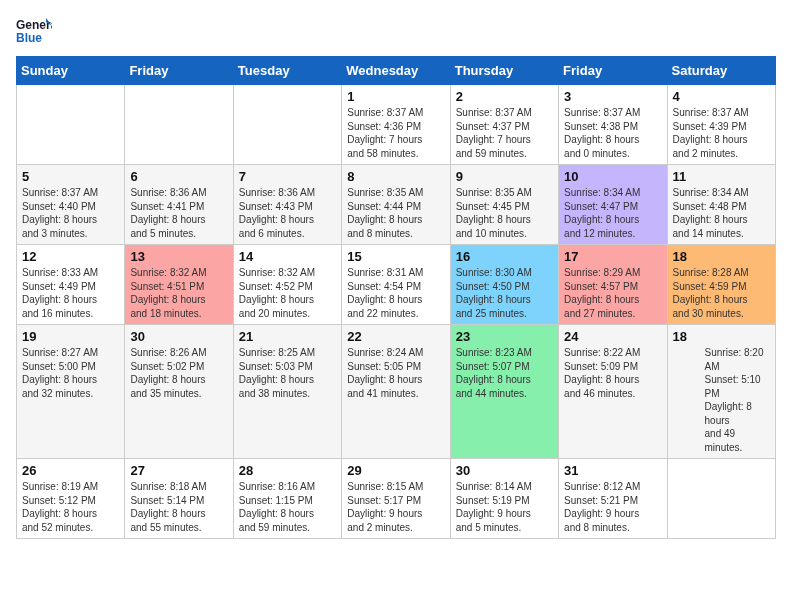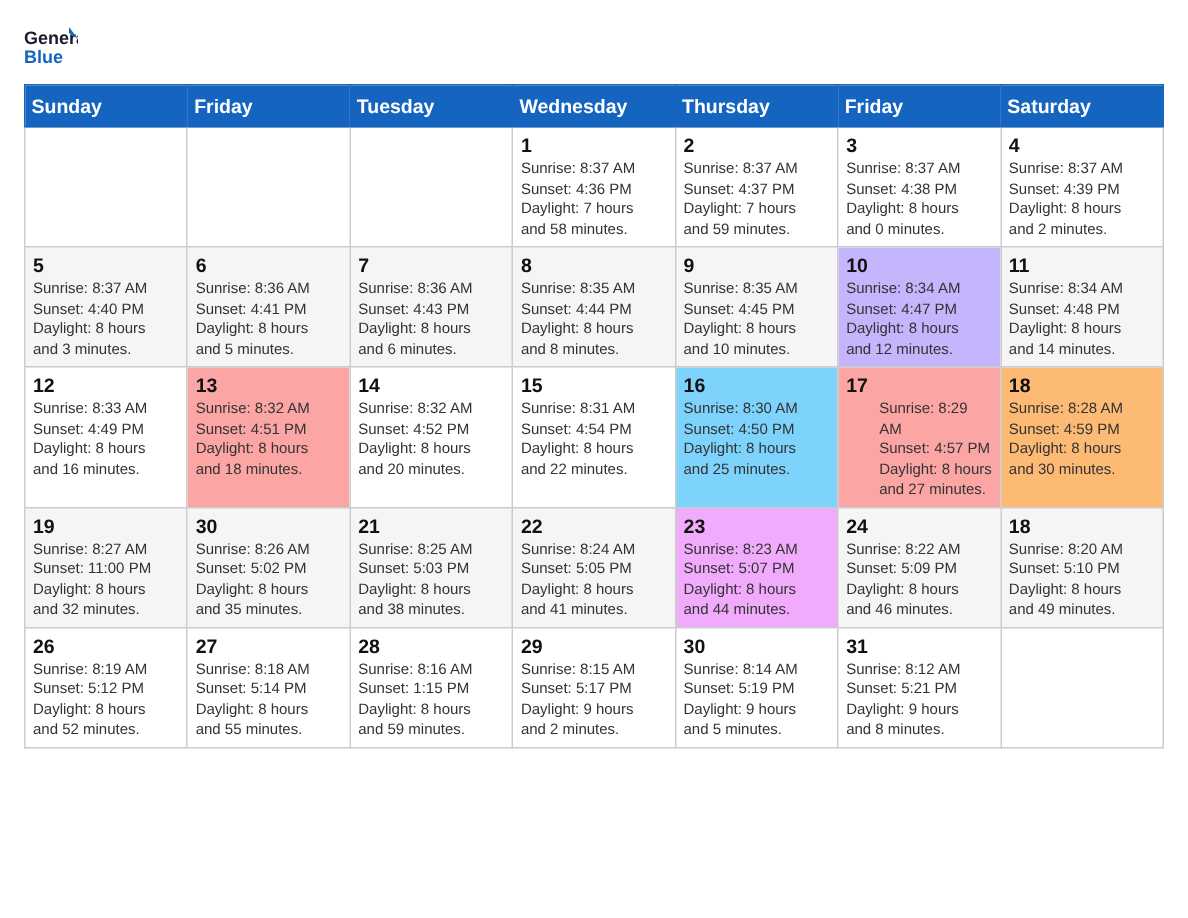--- a/index.html
+++ b/index.html
@@ -218,38 +218,38 @@
         </td>
         <td style="background: #7dd3fc;">
           <div class="day-num">16</div>
           <div class="cell-text" style="white-space: pre-line;">Sunrise: 8:30 AM
 Sunset: 4:50 PM
 Daylight: 8 hours
 and 25 minutes.</div>
         </td>
         <td style="background: #fca5a5;">
           <div class="day-num">17</div>
-          <div class="cell-text" style="white-space: pre-line; margin-left: 22px;">Sunrise: 8:29 AM
+          <div class="cell-text" style="white-space: pre-line;">Sunrise: 8:29 AM
 Sunset: 4:57 PM
 Daylight: 8 hours
 and 27 minutes.</div>
         </td>
         <td style="background: #fdba74;">
           <div class="day-num">18</div>
           <div class="cell-text" style="white-space: pre-line;">Sunrise: 8:28 AM
 Sunset: 4:59 PM
 Daylight: 8 hours
 and 30 minutes.</div>
         </td>
       </tr>
       <tr>
         <td style="background: rgb(245, 245, 245);">
           <div class="day-num">19</div>
           <div class="cell-text" style="white-space: pre-line;">Sunrise: 8:27 AM
-Sunset: 11:00 PM
+Sunset: 5:00 PM
 Daylight: 8 hours
 and 32 minutes.</div>
         </td>
         <td style="background: rgb(245, 245, 245);">
           <div class="day-num">30</div>
           <div class="cell-text" style="white-space: pre-line;">Sunrise: 8:26 AM
 Sunset: 5:02 PM
 Daylight: 8 hours
 and 35 minutes.</div>
         </td>
@@ -260,37 +260,37 @@
 Daylight: 8 hours
 and 38 minutes.</div>
         </td>
         <td style="background: rgb(245, 245, 245);">
           <div class="day-num">22</div>
           <div class="cell-text" style="white-space: pre-line;">Sunrise: 8:24 AM
 Sunset: 5:05 PM
 Daylight: 8 hours
 and 41 minutes.</div>
         </td>
-        <td style="background: #f0abfc;">
+        <td style="background: #86efac;">
           <div class="day-num">23</div>
           <div class="cell-text" style="white-space: pre-line;">Sunrise: 8:23 AM
 Sunset: 5:07 PM
 Daylight: 8 hours
 and 44 minutes.</div>
         </td>
         <td style="background: rgb(245, 245, 245);">
           <div class="day-num">24</div>
           <div class="cell-text" style="white-space: pre-line;">Sunrise: 8:22 AM
 Sunset: 5:09 PM
 Daylight: 8 hours
 and 46 minutes.</div>
         </td>
         <td style="background: rgb(245, 245, 245);">
           <div class="day-num">18</div>
-          <div class="cell-text" style="white-space: pre-line;">Sunrise: 8:20 AM
+          <div class="cell-text" style="white-space: pre-line; margin-left: 32px;">Sunrise: 8:20 AM
 Sunset: 5:10 PM
 Daylight: 8 hours
 and 49 minutes.</div>
         </td>
       </tr>
       <tr>
         <td style="background: rgb(255, 255, 255);">
           <div class="day-num">26</div>
           <div class="cell-text" style="white-space: pre-line;">Sunrise: 8:19 AM
 Sunset: 5:12 PM

